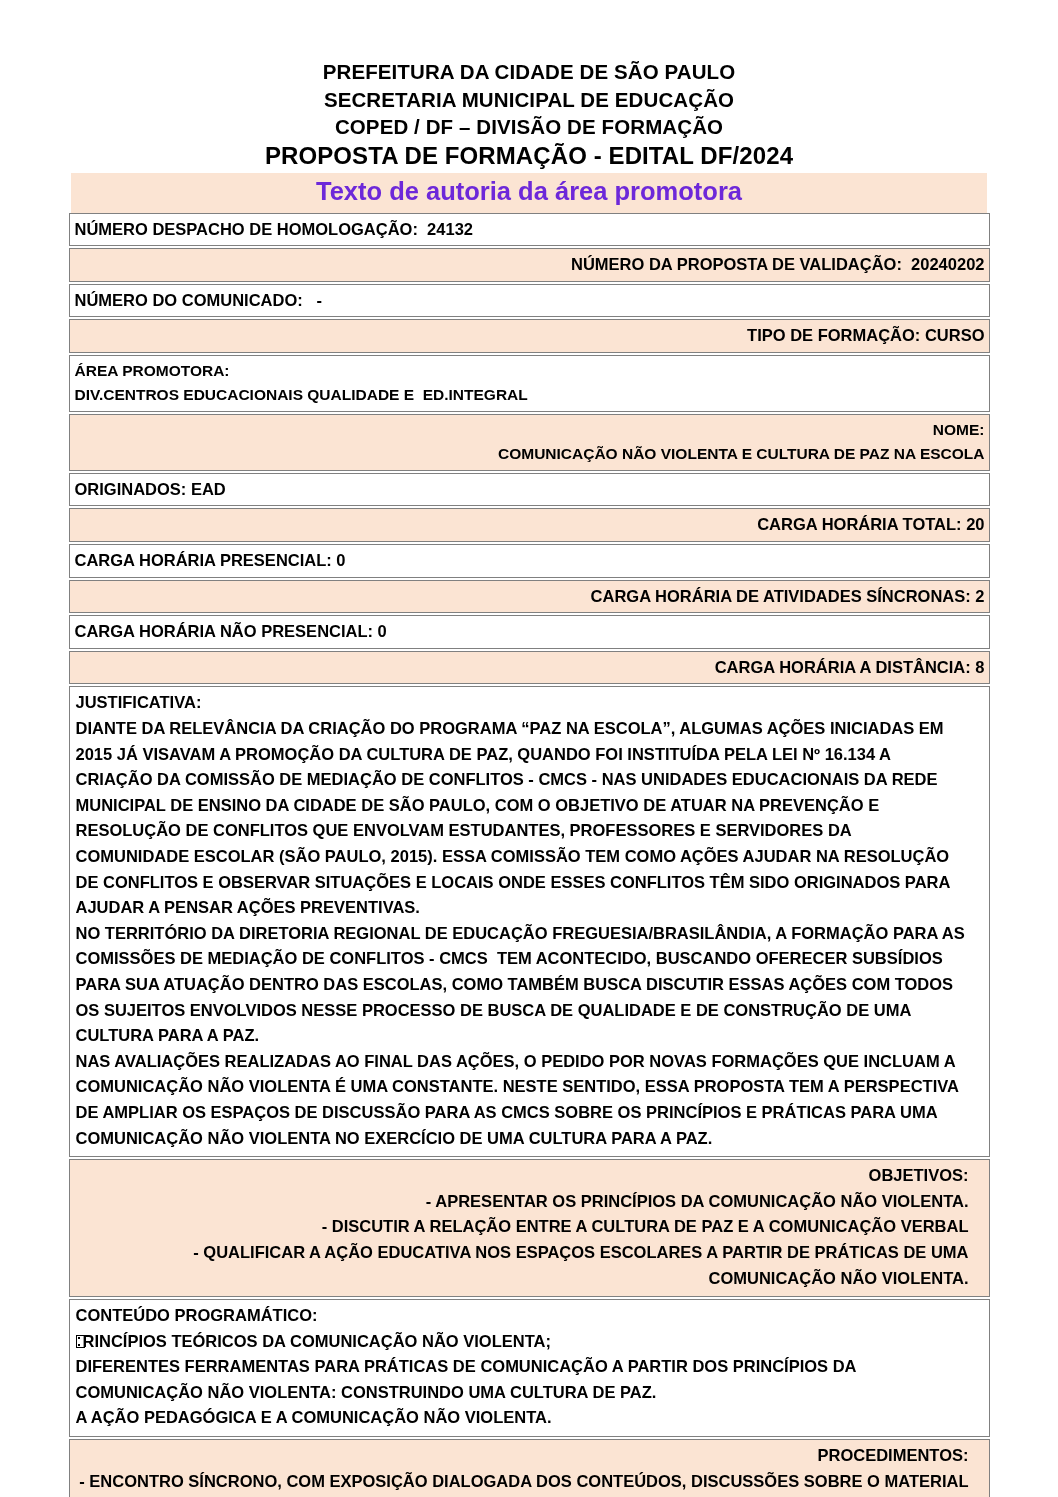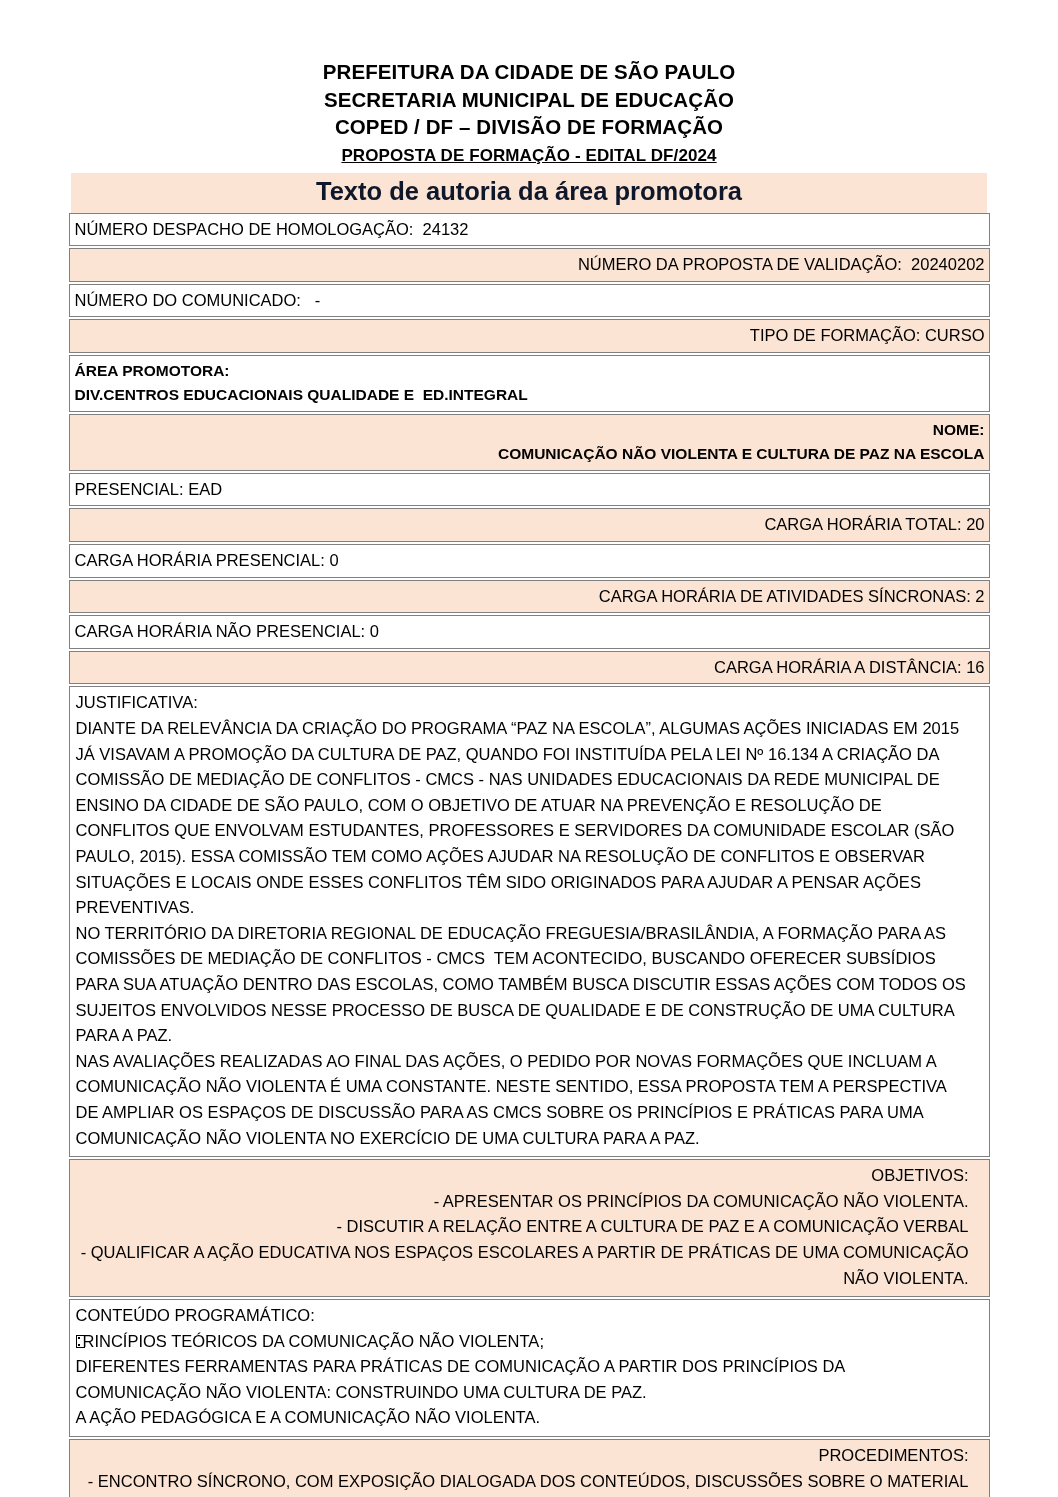--- a/index.html
+++ b/index.html
@@ -28,55 +28,55 @@
     text-align: center;
   }
   .doc-heading .hline {
     font-size: 20.5px;
     font-weight: bold;
     line-height: 27.5px;
     letter-spacing: 0.1px;
     white-space: nowrap;
   }
   .doc-heading .hline.big {
-    font-size: 17px;
+    font-size: 24px;
     line-height: 30px;
-    text-decoration: underline;
   }
 
   
   .banner {
     margin: 2px auto 0 auto;
     width: 916px;
     background: #fbe4d3;
     text-align: center;
     padding: 3px 0 6px 0;
     box-sizing: border-box;
   }
   .banner-text {
-    color: #0f172a;
+    color: #6d28d9;
     font-size: 25.5px;
     font-weight: bold;
     line-height: 31px;
   }
 
   
   .tbl {
     margin: 0 auto;
     width: 921px;
     box-sizing: border-box;
   }
   .row {
     border: 1px solid #808080;
     box-sizing: border-box;
     padding: 3px 4px 4px 5px;
     margin-bottom: 2px;
     background: #ffffff;
     font-size: 16.5px;
     line-height: 24.6px;
+    font-weight: bold;
   }
   .row.shaded {
     background: #fbe4d3;
     text-align: right;
   }
   .row.bold {
     font-weight: bold;
     font-size: 15.5px;
     line-height: 24px;
   }
@@ -152,41 +152,41 @@
       <div class="ln">ÁREA PROMOTORA:</div>
       <div class="ln">DIV.CENTROS EDUCACIONAIS QUALIDADE E  ED.INTEGRAL</div>
     </div>
 
     <div class="row shaded bold">
       <div class="ln">NOME:</div>
       <div class="ln">COMUNICAÇÃO NÃO VIOLENTA E CULTURA DE PAZ NA ESCOLA</div>
     </div>
 
     <div class="row">
-      <div class="ln">PRESENCIAL: EAD</div>
+      <div class="ln">ORIGINADOS: EAD</div>
     </div>
 
     <div class="row shaded">
       <div class="ln">CARGA HORÁRIA TOTAL: 20</div>
     </div>
 
     <div class="row">
       <div class="ln">CARGA HORÁRIA PRESENCIAL: 0</div>
     </div>
 
     <div class="row shaded">
       <div class="ln">CARGA HORÁRIA DE ATIVIDADES SÍNCRONAS: 2</div>
     </div>
 
     <div class="row">
       <div class="ln">CARGA HORÁRIA NÃO PRESENCIAL: 0</div>
     </div>
 
     <div class="row shaded">
-      <div class="ln">CARGA HORÁRIA A DISTÂNCIA: 16</div>
+      <div class="ln">CARGA HORÁRIA A DISTÂNCIA: 8</div>
     </div>
 
     <div class="row block">
       <div class="ln">JUSTIFICATIVA:</div>
       <div class="ln">DIANTE DA RELEVÂNCIA DA CRIAÇÃO DO PROGRAMA “PAZ NA ESCOLA”, ALGUMAS AÇÕES INICIADAS EM 2015 JÁ VISAVAM A PROMOÇÃO DA CULTURA DE PAZ, QUANDO FOI INSTITUÍDA PELA LEI Nº 16.134 A CRIAÇÃO DA COMISSÃO DE MEDIAÇÃO DE CONFLITOS - CMCS - NAS UNIDADES EDUCACIONAIS DA REDE MUNICIPAL DE ENSINO DA CIDADE DE SÃO PAULO, COM O OBJETIVO DE ATUAR NA PREVENÇÃO E RESOLUÇÃO DE CONFLITOS QUE ENVOLVAM ESTUDANTES, PROFESSORES E SERVIDORES DA COMUNIDADE ESCOLAR (SÃO PAULO, 2015). ESSA COMISSÃO TEM COMO AÇÕES AJUDAR NA RESOLUÇÃO DE CONFLITOS E OBSERVAR SITUAÇÕES E LOCAIS ONDE ESSES CONFLITOS TÊM SIDO ORIGINADOS PARA AJUDAR A PENSAR AÇÕES PREVENTIVAS.</div>
       <div class="ln">NO TERRITÓRIO DA DIRETORIA REGIONAL DE EDUCAÇÃO FREGUESIA/BRASILÂNDIA, A FORMAÇÃO PARA AS COMISSÕES DE MEDIAÇÃO DE CONFLITOS - CMCS  TEM ACONTECIDO, BUSCANDO OFERECER SUBSÍDIOS PARA SUA ATUAÇÃO DENTRO DAS ESCOLAS, COMO TAMBÉM BUSCA DISCUTIR ESSAS AÇÕES COM TODOS OS SUJEITOS ENVOLVIDOS NESSE PROCESSO DE BUSCA DE QUALIDADE E DE CONSTRUÇÃO DE UMA CULTURA PARA A PAZ.</div>
       <div class="ln">NAS AVALIAÇÕES REALIZADAS AO FINAL DAS AÇÕES, O PEDIDO POR NOVAS FORMAÇÕES QUE INCLUAM A COMUNICAÇÃO NÃO VIOLENTA É UMA CONSTANTE. NESTE SENTIDO, ESSA PROPOSTA TEM A PERSPECTIVA DE AMPLIAR OS ESPAÇOS DE DISCUSSÃO PARA AS CMCS SOBRE OS PRINCÍPIOS E PRÁTICAS PARA UMA COMUNICAÇÃO NÃO VIOLENTA NO EXERCÍCIO DE UMA CULTURA PARA A PAZ.</div>
     </div>
 
     <div class="row shaded block">

